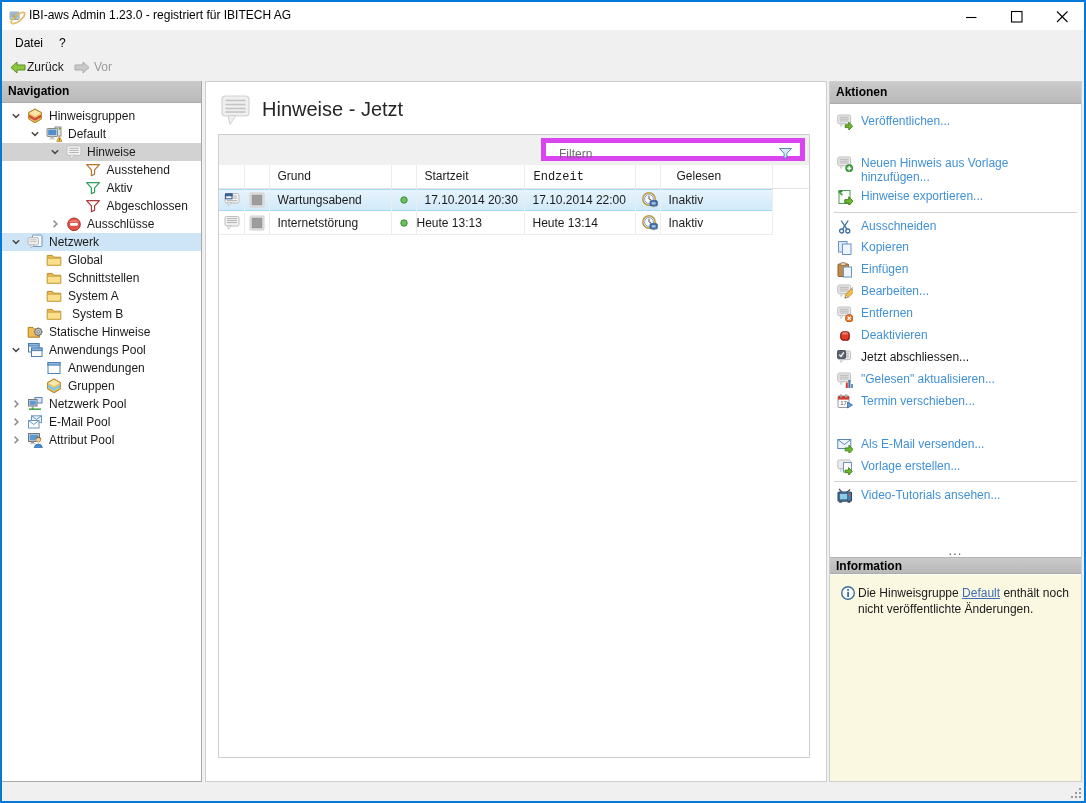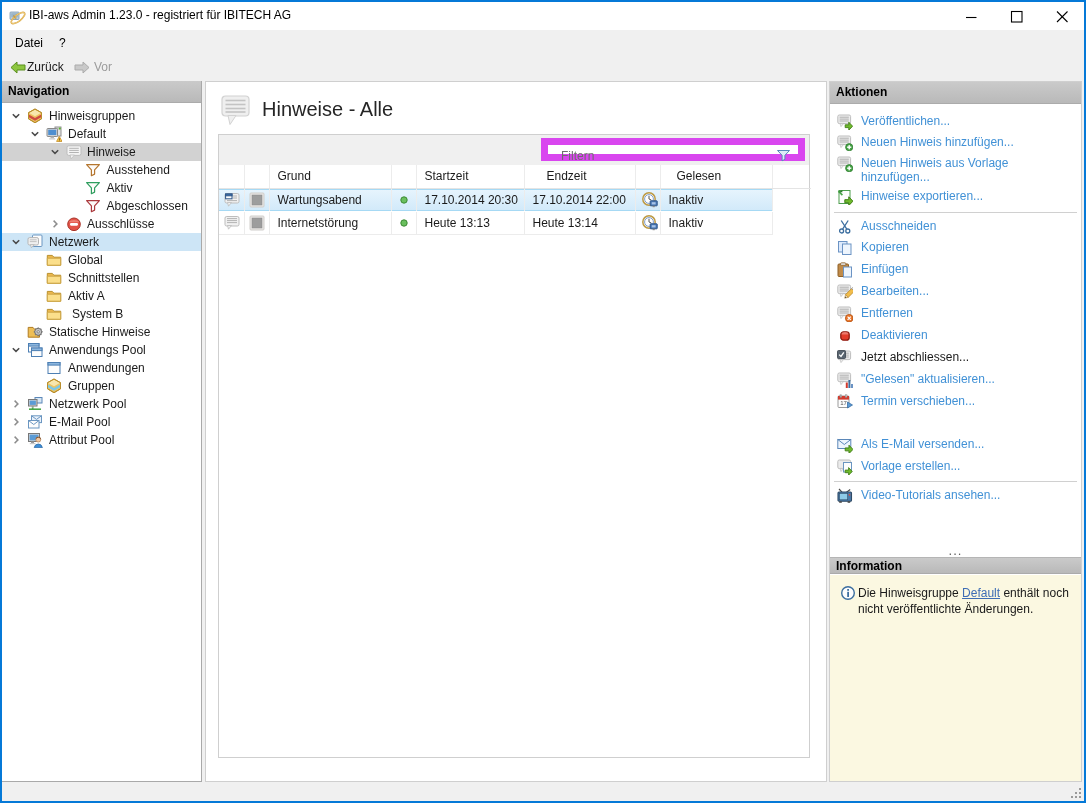--- a/index.html
+++ b/index.html
@@ -25,21 +25,21 @@
             border:1px solid #cfcfcf; }
   #right { position:absolute; left:827px; top:79px; width:253px; height:701px; background:#fff;
            border:1px solid #cfcfcf; }
   .trow { position:absolute; left:0; width:199px; height:18px; line-height:18px; white-space:nowrap; }
   .trow .lbl { position:absolute; top:0; font-size:12px; }
   .trow svg { position:absolute; }
   .sel-gray { background:#d2d2d2; }
   .sel-blue { background:#cde5f6; }
   #tbox { position:absolute; left:12px; top:52px; width:592px; height:624px; border:1px solid #cfcfcf; background:#fff; }
   #filterbar { position:absolute; left:0; top:0; width:590px; height:30px; background:#f0f0f0; }
-  #filterinput { position:absolute; right:4px; top:3px; width:264px; height:23px; background:#fff; border:7px solid #d946ef; }
+  #filterinput { position:absolute; right:4px; top:3px; width:264px; height:23px; background:#fff; border:5px solid #d946ef; }
   .hcell { position:absolute; height:23px; line-height:23px; border-right:1px solid #ececec; color:#1a1a1a; }
   .rcell { position:absolute; height:22px; line-height:22px; border-right:1px solid #ececec; color:#1a1a1a; }
   .act { position:absolute; left:0; width:100%; }
   .act .txt { position:absolute; left:31px; top:4px; font-size:12px; }
   .act svg { position:absolute; }
   .hsep { position:absolute; left:4px; right:4px; height:1px; background:#d0d0d0; }
 </style>
 </head>
 <body>
 <div id="titlebar">
@@ -173,21 +173,21 @@
         <path d="M1.3,3.4 h5 l1.6,1.8 h6.8 v8 h-13.4 z" fill="#edb84e" stroke="#b8902d" stroke-width="1"></path>
         <path d="M1.3,6.2 h13.4 v7 h-13.4 z" fill="#fbdf8b" stroke="#cda648" stroke-width="1"></path>
       </svg>
       <span class="lbl" style="left:66px;">Schnittstellen</span>
     </div>
 <div class="trow" style="top:205.5px;">
       <svg style="left:44px; top:1px;" width="16" height="16" viewBox="0 0 16 16">
         <path d="M1.3,3.4 h5 l1.6,1.8 h6.8 v8 h-13.4 z" fill="#edb84e" stroke="#b8902d" stroke-width="1"></path>
         <path d="M1.3,6.2 h13.4 v7 h-13.4 z" fill="#fbdf8b" stroke="#cda648" stroke-width="1"></path>
       </svg>
-      <span class="lbl" style="left:66px;">Aktiv A</span>
+      <span class="lbl" style="left:66px;">System A</span>
     </div>
 <div class="trow" style="top:223.5px;">
       <svg style="left:44px; top:1px;" width="16" height="16" viewBox="0 0 16 16">
         <path d="M1.3,3.4 h5 l1.6,1.8 h6.8 v8 h-13.4 z" fill="#edb84e" stroke="#b8902d" stroke-width="1"></path>
         <path d="M1.3,6.2 h13.4 v7 h-13.4 z" fill="#fbdf8b" stroke="#cda648" stroke-width="1"></path>
       </svg>
       <span class="lbl" style="left:70px;">System B</span>
     </div>
 <div class="trow" style="top:241.5px;">
       <svg style="left:25px; top:1px;" width="16" height="16" viewBox="0 0 16 16">
@@ -277,52 +277,52 @@
 <div id="center">
   <svg style="position:absolute; left:15px; top:13px;" width="30" height="31" viewBox="0 0 30 31">
       <rect x="1" y="1" width="27" height="20" rx="3.5" fill="#efefef" stroke="#d2d2d2" stroke-width="1.2"></rect>
       <polygon points="7,20.5 15,20.5 9,29.5" fill="#efefef" stroke="#d2d2d2" stroke-width="1"></polygon>
       <rect x="7,20.5" fill="none"></rect>
       <line x1="4.5" y1="5.5" x2="24.5" y2="5.5" stroke="#c3c3c3" stroke-width="1.6"></line>
       <line x1="4.5" y1="9.5" x2="24.5" y2="9.5" stroke="#c3c3c3" stroke-width="1.6"></line>
       <line x1="4.5" y1="13.5" x2="24.5" y2="13.5" stroke="#c3c3c3" stroke-width="1.6"></line>
       <line x1="4.5" y1="17" x2="24.5" y2="17" stroke="#c3c3c3" stroke-width="1.6"></line>
     </svg>
-  <div class="abs" style="left:56px; top:16px; font-size:20px; color:#262626;">Hinweise - Alle</div>
+  <div class="abs" style="left:56px; top:16px; font-size:20px; color:#262626;">Hinweise - Jetzt</div>
   <div id="tbox">
     <div id="filterbar"></div>
     <div id="filterinput">
         <span style="position:absolute; left:13px; top:4px; color:#6e6e6e;">Filtern</span>
       <svg style="position:absolute; right:7px; top:4px;" width="15" height="13" viewBox="0 0 15 13">
           <path d="M1.5,1.5 L13.5,1.5 L8.9,6.3 L8.9,10.3 L6.1,11.8 L6.1,6.3 Z" fill="#dcebf7" stroke="#5588bb" stroke-width="1" stroke-linejoin="round"></path>
         </svg>
     </div>
 <div class="hcell" style="left:0px; top:30px; width:25.5px;"></div>
       <div class="hcell" style="left:25.5px; top:30px; width:25px;"></div>
       <div class="hcell" style="left:50.5px; top:30px; width:122px;"><span style="padding-left:8px; display:inline-block;">Grund</span></div>
       <div class="hcell" style="left:172.5px; top:30px; width:25px;"></div>
       <div class="hcell" style="left:197.5px; top:30px; width:108px;"><span style="padding-left:8px; display:inline-block;">Startzeit</span></div>
-      <div class="hcell" style="left:305.5px; top:30px; width:111px;"><span style="padding-left:22px; display:inline-block;">Endzeit</span></div>
+      <div class="hcell" style="left:305.5px; top:30px; width:111px;"><span style="padding-left:9px; display:inline-block;font-family:Liberation Mono, monospace;">Endzeit</span></div>
       <div class="hcell" style="left:416.5px; top:30px; width:25px;"></div>
       <div class="hcell" style="left:441.5px; top:30px; width:112px;"><span style="padding-left:16px; display:inline-block;">Gelesen</span></div>
 <div style="position:absolute; left:0; top:53px; width:592px; height:1px; background:#e4e4e4;"></div>
 <div style="position:absolute; left:0; top:54px; width:553.5px; height:22px; background:linear-gradient(#e6f4fd,#d2eafa); border-top:1px solid #a6d9f4; border-bottom:1px solid #a6d9f4;"></div>
 <div class="rcell" style="left:0px; top:54px; width:25.5px;"></div>
       <div class="rcell" style="left:25.5px; top:54px; width:25px;"></div>
       <div class="rcell" style="left:50.5px; top:54px; width:122px;"><span style="padding-left:8px; display:inline-block;">Wartungsabend</span></div>
       <div class="rcell" style="left:172.5px; top:54px; width:25px;"></div>
       <div class="rcell" style="left:197.5px; top:54px; width:108px;"><span style="padding-left:8px; display:inline-block;">17.10.2014 20:30</span></div>
       <div class="rcell" style="left:305.5px; top:54px; width:111px;"><span style="padding-left:8px; display:inline-block;">17.10.2014 22:00</span></div>
       <div class="rcell" style="left:416.5px; top:54px; width:25px;"></div>
       <div class="rcell" style="left:441.5px; top:54px; width:112px;"><span style="padding-left:8px; display:inline-block;">Inaktiv</span></div>
 <div class="rcell" style="left:0px; top:77px; width:25.5px;"></div>
       <div class="rcell" style="left:25.5px; top:77px; width:25px;"></div>
       <div class="rcell" style="left:50.5px; top:77px; width:122px;"><span style="padding-left:8px; display:inline-block;">Internetstörung</span></div>
       <div class="rcell" style="left:172.5px; top:77px; width:25px;"></div>
-      <div class="rcell" style="left:197.5px; top:77px; width:108px;"><span style="padding-left:8px; display:inline-block;">Heute 13:13</span></div>
+      <div class="rcell" style="left:197.5px; top:77px; width:108px;"><span style="display:inline-block;">Heute 13:13</span></div>
       <div class="rcell" style="left:305.5px; top:77px; width:111px;"><span style="padding-left:8px; display:inline-block;">Heute 13:14</span></div>
       <div class="rcell" style="left:416.5px; top:77px; width:25px;"></div>
       <div class="rcell" style="left:441.5px; top:77px; width:112px;"><span style="padding-left:8px; display:inline-block;">Inaktiv</span></div>
 <div style="position:absolute; left:0; top:99px; width:553.5px; height:1px; background:#ececec;"></div>
 <svg style="position:absolute; left:5px; top:57px;" width="16" height="16" viewBox="0 0 16 16">
         <rect x="1" y="1.5" width="14" height="9.5" rx="1.6" fill="#f1f1f1" stroke="#bdbdbd" stroke-width="1"></rect>
         <polygon points="3.5,10.5 7.5,10.5 4.5,14.2" fill="#f1f1f1" stroke="#bdbdbd" stroke-width="0.8"></polygon>
         <line x1="8.8" y1="4" x2="13" y2="4" stroke="#b3b3b3" stroke-width="1"></line>
         <line x1="8.8" y1="6" x2="13" y2="6" stroke="#b3b3b3" stroke-width="1"></line>
         <line x1="3" y1="8.6" x2="13" y2="8.6" stroke="#b3b3b3" stroke-width="1"></line>
@@ -379,35 +379,20 @@
         <polygon points="3,9.4 6.6,9.4 4,12.6" fill="#ececec" stroke="#bdbdbd" stroke-width="0.7"></polygon>
         <line x1="2.6" y1="3.2" x2="11.8" y2="3.2" stroke="#b0b0b0" stroke-width="1"></line>
         <line x1="2.6" y1="5.1" x2="11.8" y2="5.1" stroke="#b0b0b0" stroke-width="1"></line>
         <line x1="2.6" y1="7" x2="11.8" y2="7" stroke="#b0b0b0" stroke-width="1"></line>
         <g transform="translate(8.2,8.2) scale(1.0)">
           <path d="M0,2.6 L0,5.4 L3.6,5.4 L3.6,8 L7.4,4 L3.6,0 L3.6,2.6 Z" fill="#6fba2c" stroke="#3f7d14" stroke-width="0.9"></path>
         </g>
       </svg>
       <span class="txt" style="color:#4191d6; line-height:13.5px;">Veröffentlichen...</span>
     </div>
-<div class="act" style="top:49.5px; height:22px;">
-      <svg style="left:7px; top:3px; position:absolute;" width="16" height="16" viewBox="0 0 16 16">
-        <rect x="0.8" y="1" width="12.8" height="8.6" rx="1.5" fill="#ececec" stroke="#bdbdbd" stroke-width="1"></rect>
-        <polygon points="3,9.4 6.6,9.4 4,12.6" fill="#ececec" stroke="#bdbdbd" stroke-width="0.7"></polygon>
-        <line x1="2.6" y1="3.2" x2="11.8" y2="3.2" stroke="#b0b0b0" stroke-width="1"></line>
-        <line x1="2.6" y1="5.1" x2="11.8" y2="5.1" stroke="#b0b0b0" stroke-width="1"></line>
-        <line x1="2.6" y1="7" x2="11.8" y2="7" stroke="#b0b0b0" stroke-width="1"></line>
-        <g transform="translate(8.6,8.6)">
-          <circle cx="3.6" cy="3.6" r="3.6" fill="#47a447" stroke="#2f7d2f" stroke-width="0.8"></circle>
-          <rect x="1.5" y="2.9" width="4.2" height="1.4" fill="#fff"></rect>
-          <rect x="2.9" y="1.5" width="1.4" height="4.2" fill="#fff"></rect>
-        </g>
-      </svg>
-      <span class="txt" style="color:#4191d6; line-height:13.5px;">Neuen Hinweis hinzufügen...</span>
-    </div>
 <div class="act" style="top:71px; height:35px;">
       <svg style="left:7px; top:3px; position:absolute;" width="16" height="16" viewBox="0 0 16 16">
         <rect x="0.8" y="1" width="12.8" height="8.6" rx="1.5" fill="#ececec" stroke="#bdbdbd" stroke-width="1"></rect>
         <polygon points="3,9.4 6.6,9.4 4,12.6" fill="#ececec" stroke="#bdbdbd" stroke-width="0.7"></polygon>
         <line x1="2.6" y1="3.2" x2="11.8" y2="3.2" stroke="#b0b0b0" stroke-width="1"></line>
         <line x1="2.6" y1="5.1" x2="11.8" y2="5.1" stroke="#b0b0b0" stroke-width="1"></line>
         <line x1="2.6" y1="7" x2="11.8" y2="7" stroke="#b0b0b0" stroke-width="1"></line>
         <g transform="translate(8.6,8.6)">
           <circle cx="3.6" cy="3.6" r="3.6" fill="#47a447" stroke="#2f7d2f" stroke-width="0.8"></circle>
           <rect x="1.5" y="2.9" width="4.2" height="1.4" fill="#fff"></rect>

